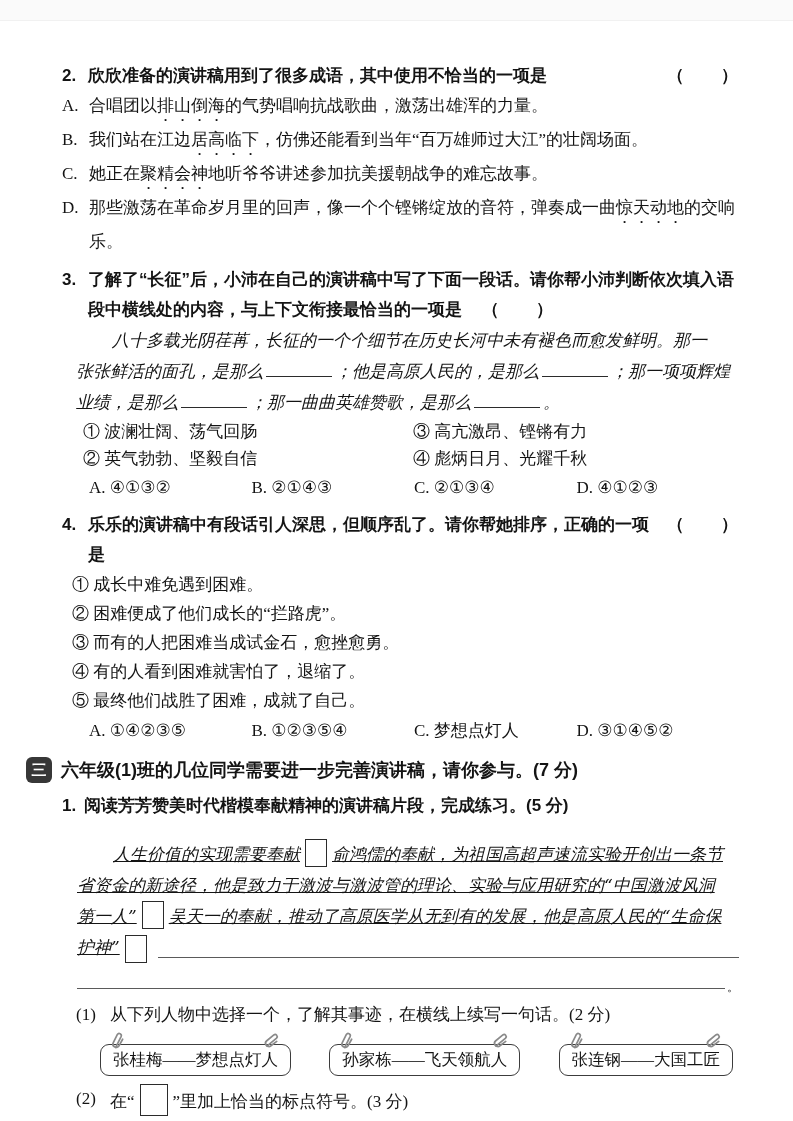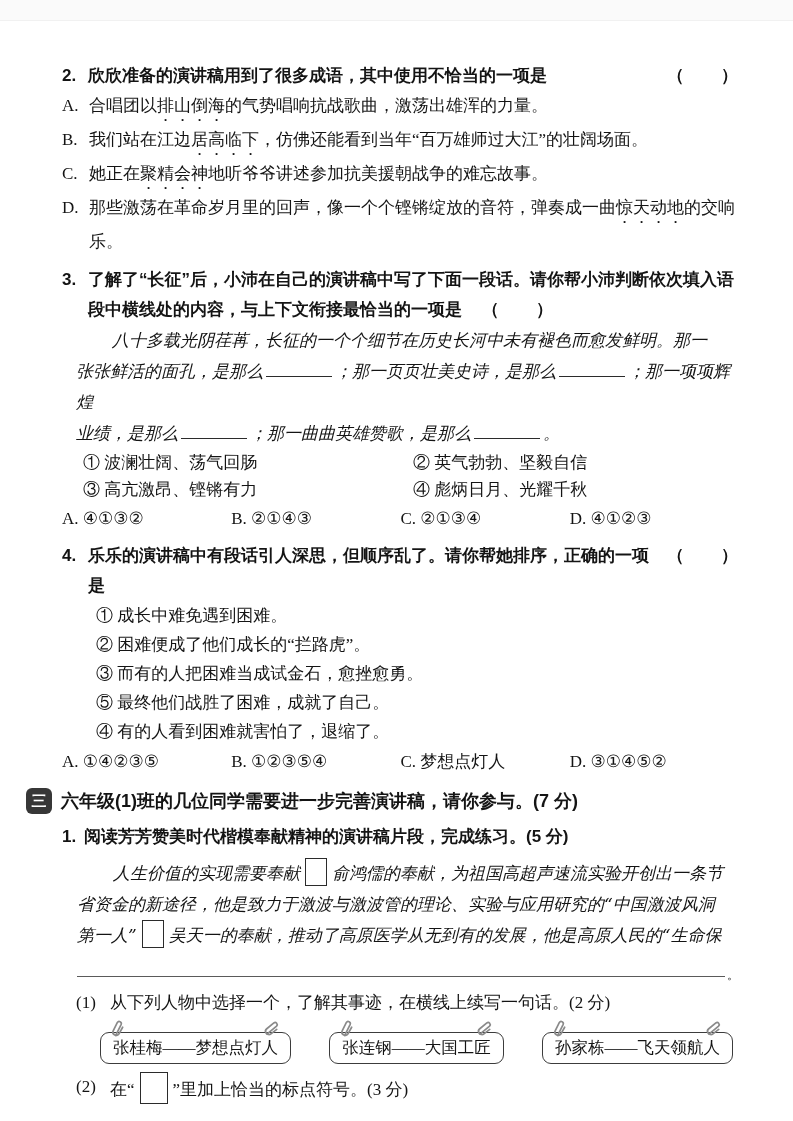--- a/index.html
+++ b/index.html
@@ -25,32 +25,32 @@
     -webkit-text-emphasis:filled dot;-webkit-text-emphasis-position:under right;
     text-emphasis:filled dot;text-emphasis-position:under right;
   }
 
   
   .passage{margin-left:14px;line-height:31px;font-style:italic;font-family:Liberation Serif, serif;}
   .passage .ind{padding-left:36px;}
   .blank{display:inline-block;width:66px;height:3px;border-bottom:1.5px solid #2b2b2b;margin:0 3px;}
 
   .choice-grid{display:grid;grid-template-columns:330px 1fr;margin-left:21px;line-height:27px;}
-  .answer-grid{display:grid;grid-template-columns:repeat(4,1fr);line-height:28px;margin-top:2px;}
-
-  .q4-item{margin-left:34px;line-height:29px;}
+  .answer-grid{display:grid;grid-template-columns:repeat(4,1fr);margin-left:27px;line-height:28px;margin-top:2px;}
+
+  .q4-item{margin-left:10px;line-height:29px;}
 
   
   .section-head{display:flex;align-items:center;gap:9px;margin:10px 0 0 -36px;font-family:"Liberation Sans", sans-serif;font-weight:700;font-size:18px;line-height:30px;}
   .badge{flex:none;width:26px;height:26px;border-radius:6px;background:#373737;color:#fff;font-size:15px;line-height:26px;text-align:center;font-weight:700;}
 
   .sub-q{position:relative;padding-left:22px;margin-top:6px;font-family:"Liberation Sans", sans-serif;font-weight:600;line-height:30px;}
   .sub-q .q-num{position:absolute;left:0;width:20px;}
 
-  .excerpt{margin:6px 0 0 15px;line-height:31px;font-style:italic;font-family:"DejaVu Serif", serif;}
+  .excerpt{margin:18px 0 0 15px;line-height:31px;font-style:italic;font-family:"DejaVu Serif", serif;text-decoration:underline;}
   .excerpt .ind{padding-left:36px;}
   .pbox{display:inline-block;width:20px;height:26px;border:1.5px solid #2b2b2b;background:#fff;vertical-align:-7px;margin:0 5px;font-style:normal;}
   .flex-line{display:flex;align-items:flex-end;}
   .rule{flex:1;border-bottom:1.5px solid #5a5a5a;margin:0 0 5px 6px;}
   .full-line{display:flex;align-items:flex-end;height:31px;margin-left:15px;}
   .full-line .rule{margin-left:0;}
   .end-mark{font-size:12px;margin-left:2px;line-height:14px;}
 
   .sub-item{position:relative;padding-left:34px;margin:6px 0 0 14px;line-height:30px;}
   .sub-item .sub-label{position:absolute;left:0;}
@@ -90,51 +90,51 @@
   </div>
 
   <div style="margin-top:8px;">
     <div class="q-stem-row">
       <span class="q-num">3.</span>
       <span class="q-stem"><span>了解了“长征”后，小沛在自己的演讲稿中写了下面一段话。请你帮小沛判断依次填入语段中横线处的内容，与上下文衔接最恰当的一项是</span><span class="bracket-inline">（　　）</span></span>
     </div>
     <div class="passage">
       <div class="ind">八十多载光阴荏苒，长征的一个个细节在历史长河中未有褪色而愈发鲜明。那一</div>
       <div>
-        <span>张张鲜活的面孔，是那么</span><span class="blank"></span><span>；那一页页壮美史诗，是那么</span><span class="blank"></span><span>；那一项项辉煌</span>
+        <span>张张鲜活的面孔，是那么</span><span class="blank"></span><span>；他是高原人民的，是那么</span><span class="blank"></span><span>；那一项项辉煌</span>
       </div>
       <div>
         <span>业绩，是那么</span><span class="blank"></span><span>；那一曲曲英雄赞歌，是那么</span><span class="blank"></span><span>。</span>
       </div>
     </div>
     <div class="choice-grid">
       <span>① 波澜壮阔、荡气回肠</span>
+      <span>③ 高亢激昂、铿锵有力</span>
       <span>② 英气勃勃、坚毅自信</span>
-      <span>③ 高亢激昂、铿锵有力</span>
       <span>④ 彪炳日月、光耀千秋</span>
     </div>
     <div class="answer-grid">
       <span>A. ④①③②</span>
       <span>B. ②①④③</span>
       <span>C. ②①③④</span>
       <span>D. ④①②③</span>
     </div>
   </div>
 
   <div style="margin-top:8px;">
     <div class="q-stem-row">
       <span class="q-num">4.</span>
       <span class="q-stem">乐乐的演讲稿中有段话引人深思，但顺序乱了。请你帮她排序，正确的一项是</span>
       <span class="bracket">（　　）</span>
     </div>
     <div class="q4-item">① 成长中难免遇到困难。</div>
     <div class="q4-item">② 困难便成了他们成长的“拦路虎”。</div>
     <div class="q4-item">③ 而有的人把困难当成试金石，愈挫愈勇。</div>
+    <div class="q4-item">④ 有的人看到困难就害怕了，退缩了。</div>
     <div class="q4-item">⑤ 最终他们战胜了困难，成就了自己。</div>
-    <div class="q4-item">④ 有的人看到困难就害怕了，退缩了。</div>
     <div class="answer-grid">
       <span>A. ①④②③⑤</span>
       <span>B. ①②③⑤④</span>
       <span>C. 梦想点灯人</span>
       <span>D. ③①④⑤②</span>
     </div>
   </div>
 
   <div>
     <div class="section-head">
@@ -148,20 +148,25 @@
     </div>
 
     <div class="excerpt">
       <div class="ind">
         <span>人生价值的实现需要奉献</span><span class="pbox"></span><span>俞鸿儒的奉献，为祖国高超声速流实验开创出一条节</span>
       </div>
       <div>省资金的新途径，他是致力于激波与激波管的理论、实验与应用研究的“中国激波风洞</div>
       <div>
         <span>第一人”</span><span class="pbox"></span><span>吴天一的奉献，推动了高原医学从无到有的发展，他是高原人民的“生命保</span>
       </div>
+      <div class="flex-line">
+        <span>护神”</span>
+          <span class="pbox"></span>
+          <span class="rule"></span>
+      </div>
     </div>
     <div class="full-line">
       <span class="rule"></span>
         <span class="end-mark">。</span>
     </div>
 
     <div class="sub-item">
       <span class="sub-label">(1)</span><span>从下列人物中选择一个，了解其事迹，在横线上续写一句话。(2 分)</span>
     </div>
 
@@ -175,30 +180,30 @@
           </svg>
         <span>张桂梅——梦想点灯人</span>
       </span>
       <span class="tag">
         <svg class="pin pin-left" viewBox="0 0 24 24">
             <path d="M7 21 L18.5 7.5 a3 3 0 0 0 -4.6 -3.8 L5.5 13.5 a4.6 4.6 0 0 0 7 6 L19.5 12" fill="none" stroke="#8a8a8a" stroke-width="2.4" stroke-linecap="round"></path>
           </svg>
         <svg class="pin pin-right" viewBox="0 0 24 24">
             <path d="M7 21 L18.5 7.5 a3 3 0 0 0 -4.6 -3.8 L5.5 13.5 a4.6 4.6 0 0 0 7 6 L19.5 12" fill="none" stroke="#8a8a8a" stroke-width="2.4" stroke-linecap="round"></path>
           </svg>
-        <span>张连钢——大国工匠</span>
+        <span>孙家栋——飞天领航人</span>
       </span>
       <span class="tag">
         <svg class="pin pin-left" viewBox="0 0 24 24">
             <path d="M7 21 L18.5 7.5 a3 3 0 0 0 -4.6 -3.8 L5.5 13.5 a4.6 4.6 0 0 0 7 6 L19.5 12" fill="none" stroke="#8a8a8a" stroke-width="2.4" stroke-linecap="round"></path>
           </svg>
         <svg class="pin pin-right" viewBox="0 0 24 24">
             <path d="M7 21 L18.5 7.5 a3 3 0 0 0 -4.6 -3.8 L5.5 13.5 a4.6 4.6 0 0 0 7 6 L19.5 12" fill="none" stroke="#8a8a8a" stroke-width="2.4" stroke-linecap="round"></path>
           </svg>
-        <span>孙家栋——飞天领航人</span>
+        <span>张连钢——大国工匠</span>
       </span>
     </div>
 
     <div class="sub-item" style="margin-top:8px;">
       <span class="sub-label">(2)</span><span>在“</span><span class="pbox" style="width:26px;height:30px;vertical-align:-9px;"></span><span>”里加上恰当的标点符号。(3 分)</span>
     </div>
   </div>
 
 </div>
 

